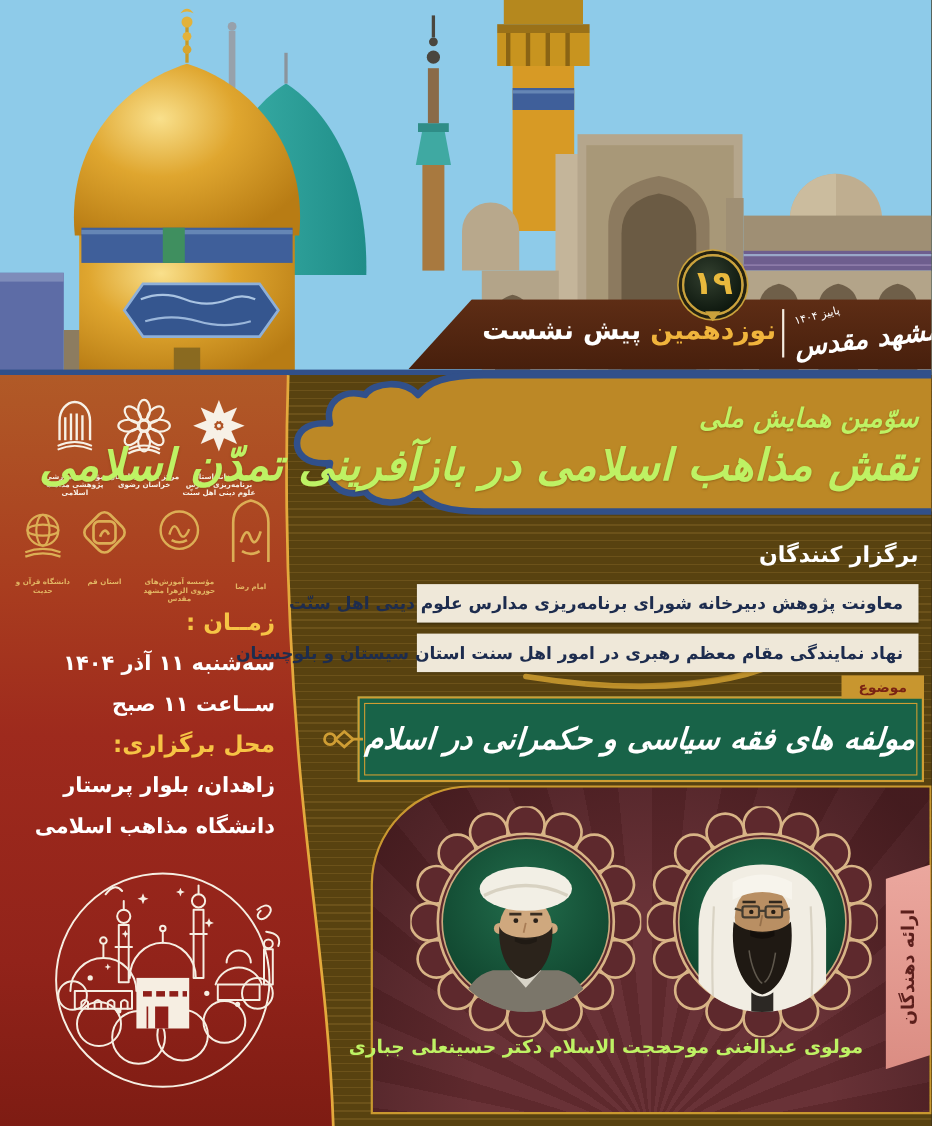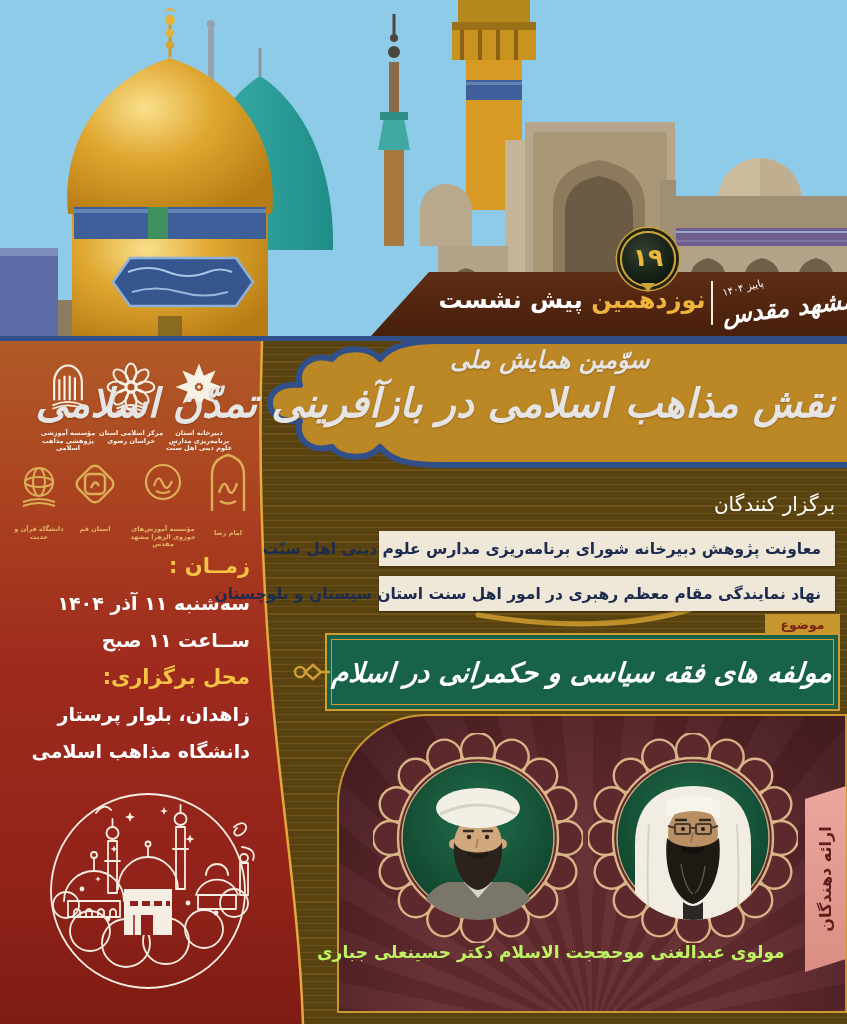--- a/index.html
+++ b/index.html
@@ -19,40 +19,40 @@
   .rib-divider{left:711px;top:281px;width:2px;height:44px;background:#f4ecdf;}
   .signature{left:720px;top:284px;width:122px;height:48px;color:#fff;}
   .sig-main{position:absolute;left:2px;top:10px;font-size:24px;font-weight:bold;font-style:italic;
             transform:rotate(-7deg);white-space:nowrap;direction:rtl;}
   .sig-note{position:absolute;left:2px;top:-2px;font-size:10px;transform:rotate(-14deg);direction:rtl;}
   .navy-line{left:0;top:336px;width:847px;height:5px;background:#31508a;}
   
   .badge{left:620px;top:231px;width:52px;height:52px;border-radius:50%;
          background:radial-gradient(circle at 42% 35%,#33402f,#0e180f 75%);
          border:2px solid #caa23c;box-shadow:0 0 0 3px rgba(18,20,12,.9),0 0 0 4.5px #caa23c;
-         color:#e9b93d;font-size:25px;font-weight:bold;text-align:center;line-height:50px;z-index:6;}
+         color:#e9b93d;font-size:30px;font-weight:bold;text-align:center;line-height:50px;z-index:6;}
   .badge::after{content:"";position:absolute;left:50%;bottom:-14px;transform:translateX(-50%);
                 border:7px solid transparent;border-top:9px solid #caa23c;}
   
   .olive{left:248px;top:341px;width:599px;height:683px;
          background:repeating-linear-gradient(180deg,#584210 0 6px,#6c521a 6px 7.2px);}
   
   .leftcol{left:0;top:341px;width:312px;height:683px;}
   .sched{left:0;top:548px;width:250px;direction:rtl;text-align:right;line-height:37px;
          font-weight:bold;white-space:nowrap;z-index:4;}
   .sched .lab{color:#f6c445;font-size:21px;}
   .sched .val{color:#fff;font-size:19px;}
   
   .frame-svg{left:240px;top:333px;width:607px;height:141px;z-index:5;}
-  .title-text{left:330px;top:346px;width:505px;direction:rtl;text-align:left;color:#e5e5e5;
+  .title-text{left:330px;top:366px;width:505px;direction:rtl;text-align:right;color:#bef264;
               font-style:italic;font-weight:bold;z-index:6;text-shadow:0 1px 2px rgba(90,50,0,.4);}
   .title-l1{font-size:24px;padding-left:120px;}
   .title-l2{font-size:40px;margin-top:6px;white-space:nowrap;}
   
-  .org-head{right:12px;top:492px;direction:rtl;color:#fff;font-size:20px;font-weight:normal;z-index:4;}
+  .org-head{right:12px;top:492px;direction:rtl;color:#fff;font-size:20px;font-weight:bold;z-index:4;}
   .bar{left:379px;width:456px;height:35px;background:#efe8d9;color:#1d2c4e;
        font-size:15.5px;font-weight:bold;direction:rtl;display:flex;align-items:center;
        padding:16px 14px;box-sizing:border-box;white-space:nowrap;z-index:4;box-shadow:0 1px 2px rgba(0,0,0,.35);}
   .bar1{top:531px;} .bar2{top:576px;}
   .swash{left:470px;top:585px;width:260px;height:52px;z-index:3;}
   
   .topic-tab{left:765px;top:614px;width:75px;height:21px;background:#c8962f;color:#7a2313;
              font-size:12.5px;font-weight:bold;text-align:center;line-height:21px;z-index:5;direction:rtl;}
   .topic-banner{left:325px;top:633px;width:515px;height:78px;border:2px solid #cf9d33;
                 box-sizing:border-box;z-index:4;background:#186348;}

